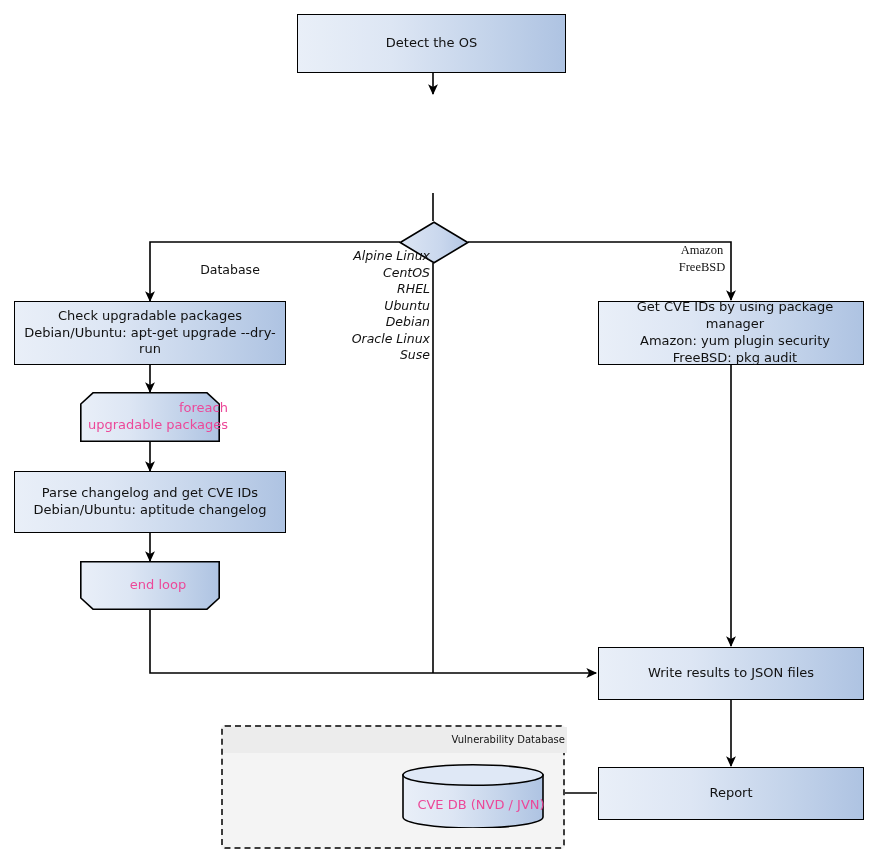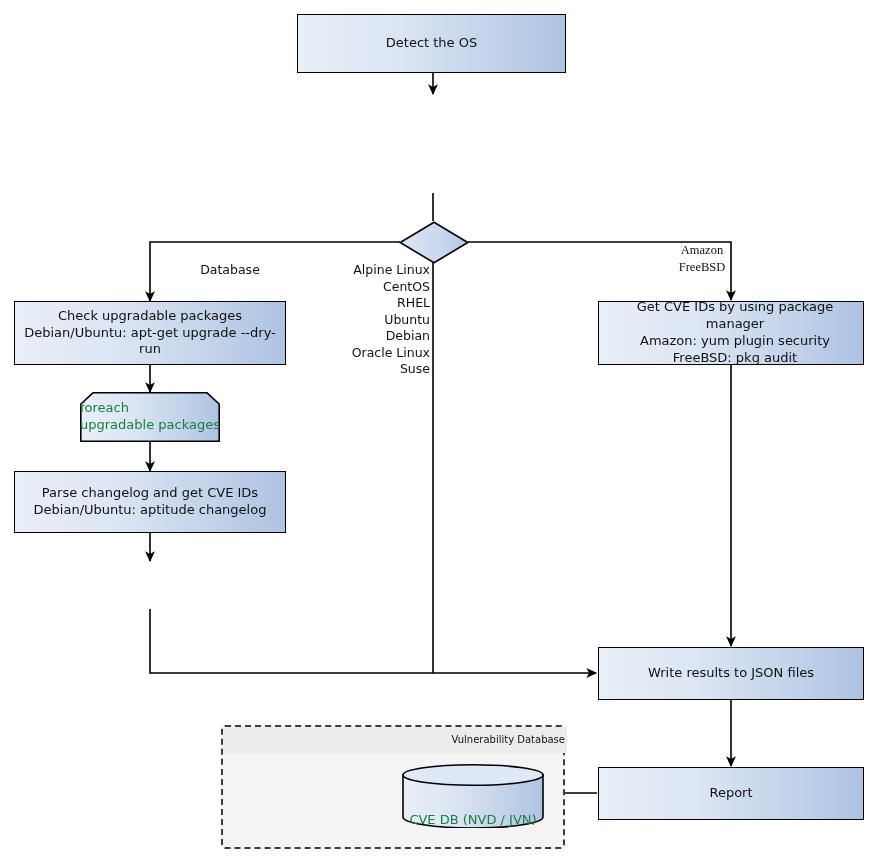--- a/index.html
+++ b/index.html
@@ -43,29 +43,29 @@
     text-align: right;
     padding-right: 7px;
   }
   .shapewrap {
     position: absolute;
     z-index: 3;
   }
   .shapewrap svg { display: block; }
   .shapelabel {
     position: absolute;
-    left: 0; top: 0;
+    left: 8px; top: 0;
     width: 100%;
     height: 100%;
     display: flex;
     align-items: center;
     justify-content: center;
-    text-align: left;
+    text-align: right;
     font-size: 13px;
-    color: #15803d;
+    color: #ec4899;
     line-height: 1.30;
     white-space: pre-line;
     pointer-events: none;
   }
   .edgelabel {
     position: absolute;
     font-size: 12.5px;
     color: #111111;
     line-height: 1.32;
     white-space: pre-line;
@@ -171,41 +171,47 @@
     <svg width="140" height="50" viewBox="0 0 140 50" xmlns="http://www.w3.org/2000/svg">
       <path d="M 0.8 49.2 L 0.8 12 L 13 0.8 L 127 0.8 L 139.2 12 L 139.2 49.2 Z" fill="url(#nodegrad)" stroke="#000000" stroke-width="1.6" stroke-linejoin="miter"></path>
     </svg>
     <div class="shapelabel">foreach
 upgradable  packages</div>
   </div>
 
   <div class="node boxnode" style="left:14px; top:471px; width:272px; height:62px;">Parse changelog and get  CVE IDs
 Debian/Ubuntu: aptitude changelog</div>
 
+  <div class="shapewrap" style="left:80px; top:561px; width:140px; height:49px;">
+    <svg width="140" height="49" viewBox="0 0 140 49" xmlns="http://www.w3.org/2000/svg">
+      <path d="M 0.8 0.8 L 139.2 0.8 L 139.2 37 L 127 48.2 L 13 48.2 L 0.8 37 Z" fill="url(#nodegrad)" stroke="#000000" stroke-width="1.6" stroke-linejoin="miter"></path>
+    </svg>
+    <div class="shapelabel">end loop</div>
+  </div>
 
   <div class="node boxnode" style="left:598px; top:301px; width:266px; height:64px;padding-left:8px;">Get CVE IDs by using package manager
 Amazon: yum plugin security
 FreeBSD: pkg audit</div>
 
   <div class="node boxnode" style="left:598px; top:647px; width:266px; height:53px;text-align:center;">Write results to JSON files</div>
 
   <div class="node boxnode" style="left:598px; top:767px; width:266px; height:53px;">Report</div>
 
 
   <div class="shapewrap" style="left:402px; top:764px; width:142px; height:64px;">
     <svg width="142" height="64" viewBox="0 0 142 64" xmlns="http://www.w3.org/2000/svg">
       <path d="M 1 11 L 1 53 A 70 11 0 0 0 141 53 L 141 11 Z" fill="url(#nodegrad)" stroke="#000000" stroke-width="1.6"></path>
       <ellipse cx="71" cy="11" rx="70" ry="10.2" fill="#dfe8f6" stroke="#000000" stroke-width="1.6"></ellipse>
     </svg>
-    <div class="shapelabel" style="padding-top:24px;">CVE DB (NVD / JVN)</div>
+    <div class="shapelabel" style="padding-top:9px;">CVE DB (NVD / JVN)</div>
   </div>
 
   <div class="edgelabel calign" style="left:150px; top:262px; width:160px;">Database</div>
 
-  <div class="edgelabel ralign" style="left:260px; top:262px; width:170px;">Alpine Linux
+  <div class="edgelabel ralign" style="left:260px; top:248px; width:170px;font-style:italic;">Alpine Linux
 CentOS
 RHEL
 Ubuntu
 Debian
 Oracle Linux
 Suse</div>
 
   <div class="edgelabel calign" style="left:614px; top:242px; width:176px;font-family:Liberation Serif, serif;">Amazon
 FreeBSD</div>
 

